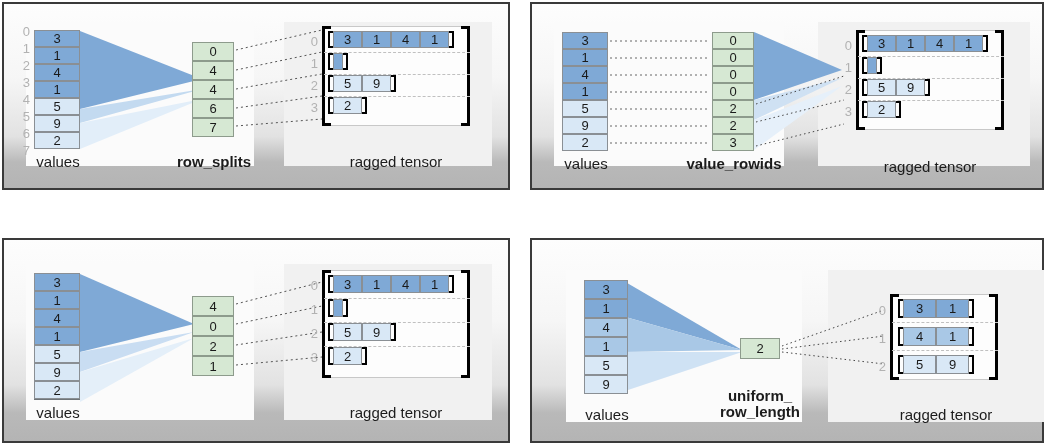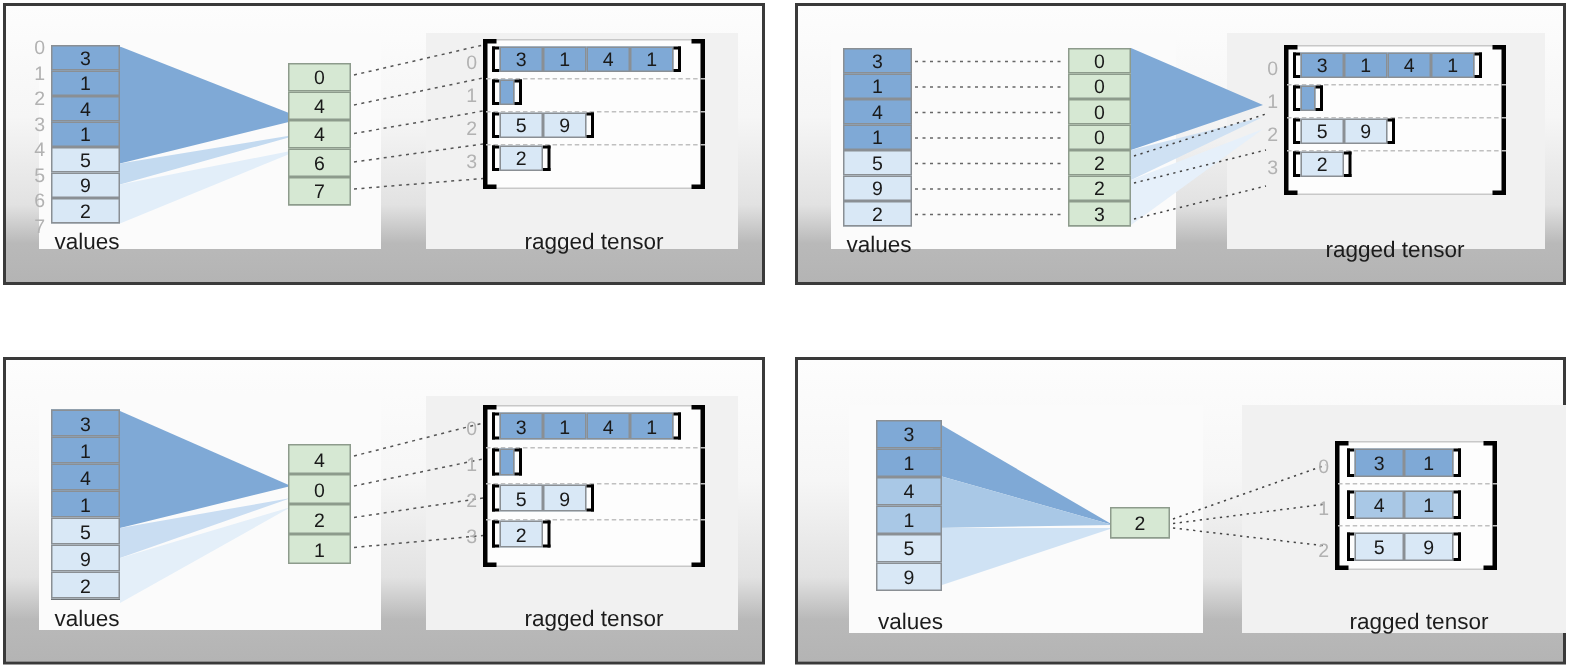--- a/index.html
+++ b/index.html
@@ -143,20 +143,21 @@
     <div class="rbrk l" style="left:324px;top:71px;width:5px;height:17px;"></div>
     <div class="cell c-light" style="left:329px;top:71px;width:29px;height:17px;">5</div>
     <div class="cell c-light" style="left:358px;top:71px;width:29px;height:17px;">9</div>
     <div class="rbrk r" style="left:387px;top:71px;width:5px;height:17px;"></div>
 
     <div class="rbrk l" style="left:324px;top:93px;width:5px;height:17px;"></div>
     <div class="cell c-light" style="left:329px;top:93px;width:29px;height:17px;">2</div>
     <div class="rbrk r" style="left:358px;top:93px;width:5px;height:17px;"></div>
 
     <div class="cap" style="left:14px;top:150px;width:80px;">values</div>
+    <div class="cap bold" style="left:144px;top:150px;width:132px;">row_splits</div>
     <div class="cap" style="left:318px;top:150px;width:148px;">ragged tensor</div>
   </div>
 
   <div class="panel p2">
     <div class="ibox white" style="left:22px;top:18px;width:230px;height:144px;"></div>
     <div class="ibox gray" style="left:286px;top:18px;width:212px;height:144px;"></div>
 
     <div class="wedge" style="left:222px;top:28px;width:88px;height:118px;">
       <svg width="88" height="118" viewBox="0 0 88 118">
         <polygon points="0,0 0,68 88,38" fill="#7fa9d6"></polygon>
@@ -227,20 +228,21 @@
     <div class="rbrk l" style="left:330px;top:75px;width:5px;height:17px;"></div>
     <div class="cell c-light" style="left:335px;top:75px;width:29px;height:17px;">5</div>
     <div class="cell c-light" style="left:364px;top:75px;width:29px;height:17px;">9</div>
     <div class="rbrk r" style="left:393px;top:75px;width:5px;height:17px;"></div>
 
     <div class="rbrk l" style="left:330px;top:97px;width:5px;height:17px;"></div>
     <div class="cell c-light" style="left:335px;top:97px;width:29px;height:17px;">2</div>
     <div class="rbrk r" style="left:364px;top:97px;width:5px;height:17px;"></div>
 
     <div class="cap" style="left:14px;top:152px;width:80px;">values</div>
+    <div class="cap bold" style="left:134px;top:152px;width:136px;">value_rowids</div>
     <div class="cap" style="left:324px;top:155px;width:148px;">ragged tensor</div>
   </div>
 
   <div class="panel p3">
     <div class="ibox white" style="left:22px;top:24px;width:228px;height:156px;"></div>
     <div class="ibox gray" style="left:280px;top:24px;width:208px;height:156px;"></div>
 
     <div class="wedge" style="left:76px;top:34px;width:114px;height:128px;">
       <svg width="114" height="128" viewBox="0 0 114 128">
         <polygon points="0,0 0,78 114,50" fill="#7fa9d6"></polygon>
@@ -361,16 +363,18 @@
     <div class="cell c-mid" style="left:371px;top:87px;width:33px;height:19px;">4</div>
     <div class="cell c-mid" style="left:404px;top:87px;width:33px;height:19px;">1</div>
     <div class="rbrk r" style="left:437px;top:87px;width:5px;height:19px;"></div>
 
     <div class="rbrk l" style="left:366px;top:115px;width:5px;height:19px;"></div>
     <div class="cell c-light" style="left:371px;top:115px;width:33px;height:19px;">5</div>
     <div class="cell c-light" style="left:404px;top:115px;width:33px;height:19px;">9</div>
     <div class="rbrk r" style="left:437px;top:115px;width:5px;height:19px;"></div>
 
     <div class="cap" style="left:32px;top:167px;width:86px;">values</div>
+    <div class="cap bold" style="left:158px;top:148px;width:140px;">uniform_
+row_length</div>
     <div class="cap" style="left:340px;top:167px;width:148px;">ragged tensor</div>
   </div>
 
 </div>
 
 </body></html>

